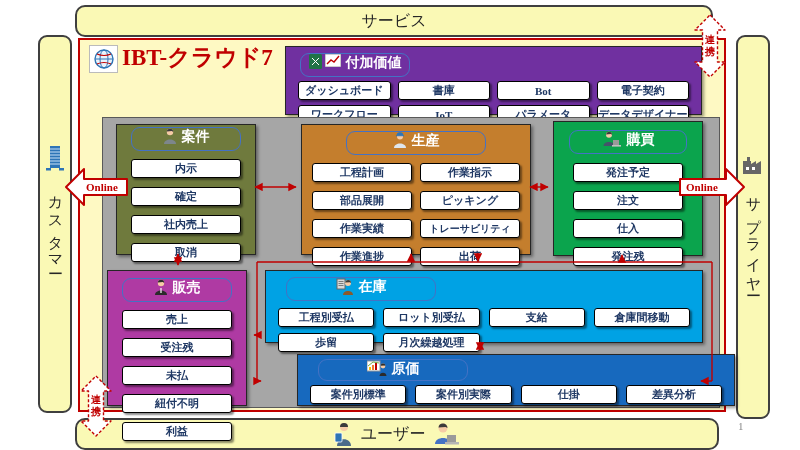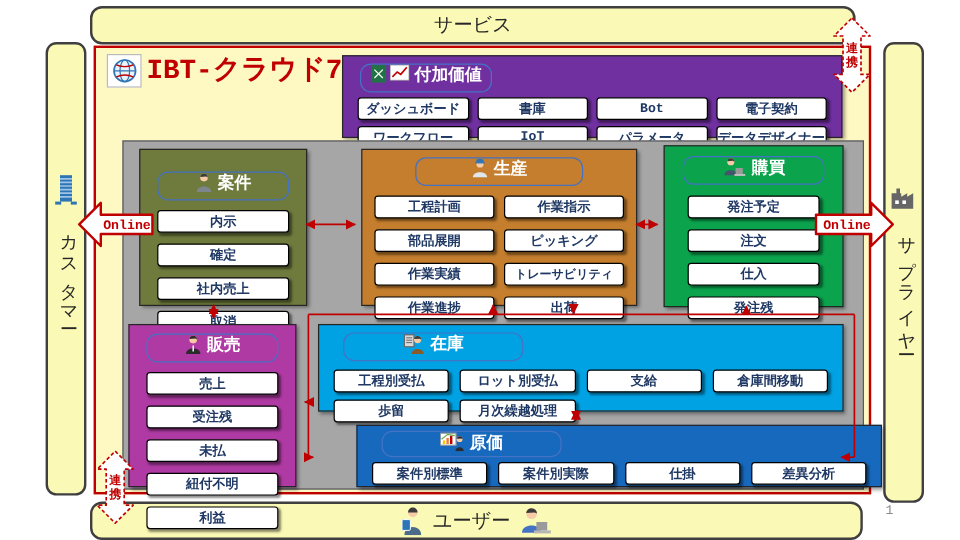--- a/index.html
+++ b/index.html
@@ -1,17 +1,17 @@
 <!DOCTYPE html>
 <html><head>
 <meta charset="utf-8">
 <style>
   html,body{margin:0;padding:0;background:#fff;}
   .stage{position:relative;width:800px;height:450px;background:#fff;overflow:hidden;
-         font-family:Liberation Mono, monospace;}
+         font-family:Liberation Serif, serif;}
   .banner{position:absolute;background:#FAF9B5;border:2px solid #3F3F3F;border-radius:10px;
           display:flex;align-items:center;justify-content:center;color:#262626;}
   .banner.h{font-size:16px;gap:8px;}
   .banner.v{flex-direction:column;justify-content:flex-start;border-radius:9px;}
   .vtext{writing-mode:vertical-rl;text-orientation:upright;font-size:15px;letter-spacing:3px;color:#262626;}
   .mainbox{position:absolute;left:78px;top:38px;width:648px;height:374px;background:#fef9c3;
            border:2px solid #C00000;box-sizing:border-box;}
   .title{position:absolute;left:42px;top:2px;font-size:23px;font-weight:bold;color:#C00000;}
   .logo{position:absolute;left:9px;top:5px;width:27px;height:26px;background:#fff;border:1px solid #bbb;
         display:flex;align-items:center;justify-content:center;}
@@ -137,21 +137,21 @@
         <div class="btn">ワークフロー</div>
         <div class="btn">IoT</div>
         <div class="btn">パラメータ</div>
         <div class="btn">データデザイナー</div>
       </div>
     </div>
 
     <div class="graypanel">
 
       <div class="section s-anken">
-        <div class="hdr" style="width:110px;margin:18px auto 8px;">
+        <div class="hdr" style="width:110px;margin:2px auto 8px;">
           <span class="ico">
             <svg width="14" height="16" viewBox="0 0 14 16">
                 <circle cx="7" cy="4" r="3.2" fill="#F6CBA6"></circle>
                 <path d="M7 0.8 a3.2 3.2 0 0 1 3.2 3.2 l-1.4-1 -5 0.5 a3.2 3.2 0 0 1 3.2-2.7" fill="#3b3b3b"></path>
                 <path d="M1 16 c0-6 12-6 12 0 Z" fill="#7d868c"></path>
               </svg>
           </span>
           <span>案件</span>
         </div>
         <div class="col">

